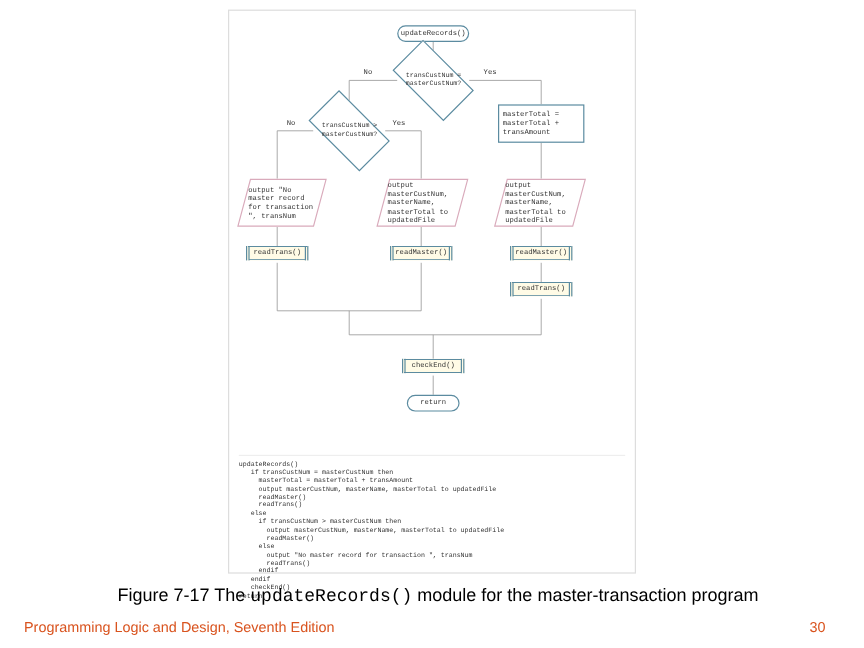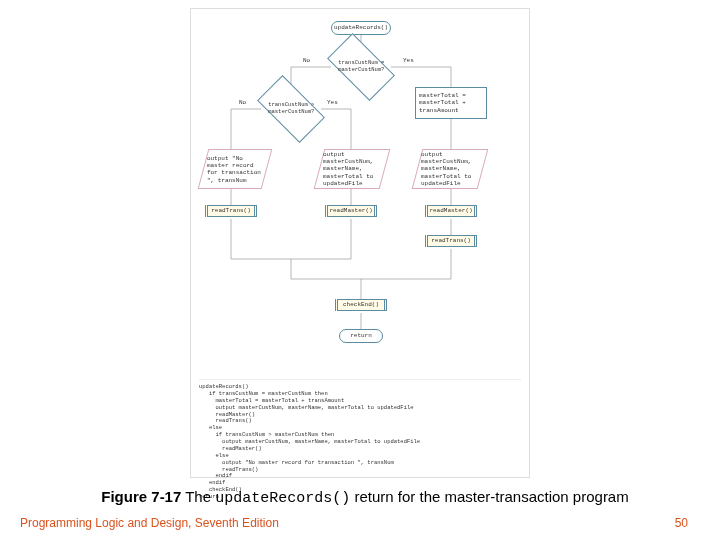--- a/index.html
+++ b/index.html
@@ -22,21 +22,21 @@
   }
   .caption {
     position: absolute;
     left: 0;
     right: 0;
     top: 488px;
     text-align: center;
     font-size: 15px;
     color: #000;
   }
-  .caption b { font-weight: 700; margin-left: 10px; }
+  .caption b { font-weight: 400; margin-left: 10px; }
   .caption code { font-family: "Courier New", monospace; }
   .footer-left {
     position: absolute;
     left: 20px;
     bottom: 10px;
     font-size: 12px;
     color: #d9531e;
   }
   .footer-right {
     position: absolute;
@@ -220,17 +220,17 @@
      else
        output "No master record for transaction ", transNum
        readTrans()
      endif
    endif
    checkEnd()
 return</div>
 </div>
 
 <div class="caption">
-  <b>Figure 7-17</b><span> The </span><code>updateRecords()</code><span> return for the master-transaction program</span>
+  <b>Figure 7-17</b><span> The </span><code>updateRecords()</code><span> module for the master-transaction program</span>
 </div>
 
 <div class="footer-left">Programming Logic and Design, Seventh Edition</div>
-<div class="footer-right">50</div>
+<div class="footer-right">30</div>
 
 </body></html>

